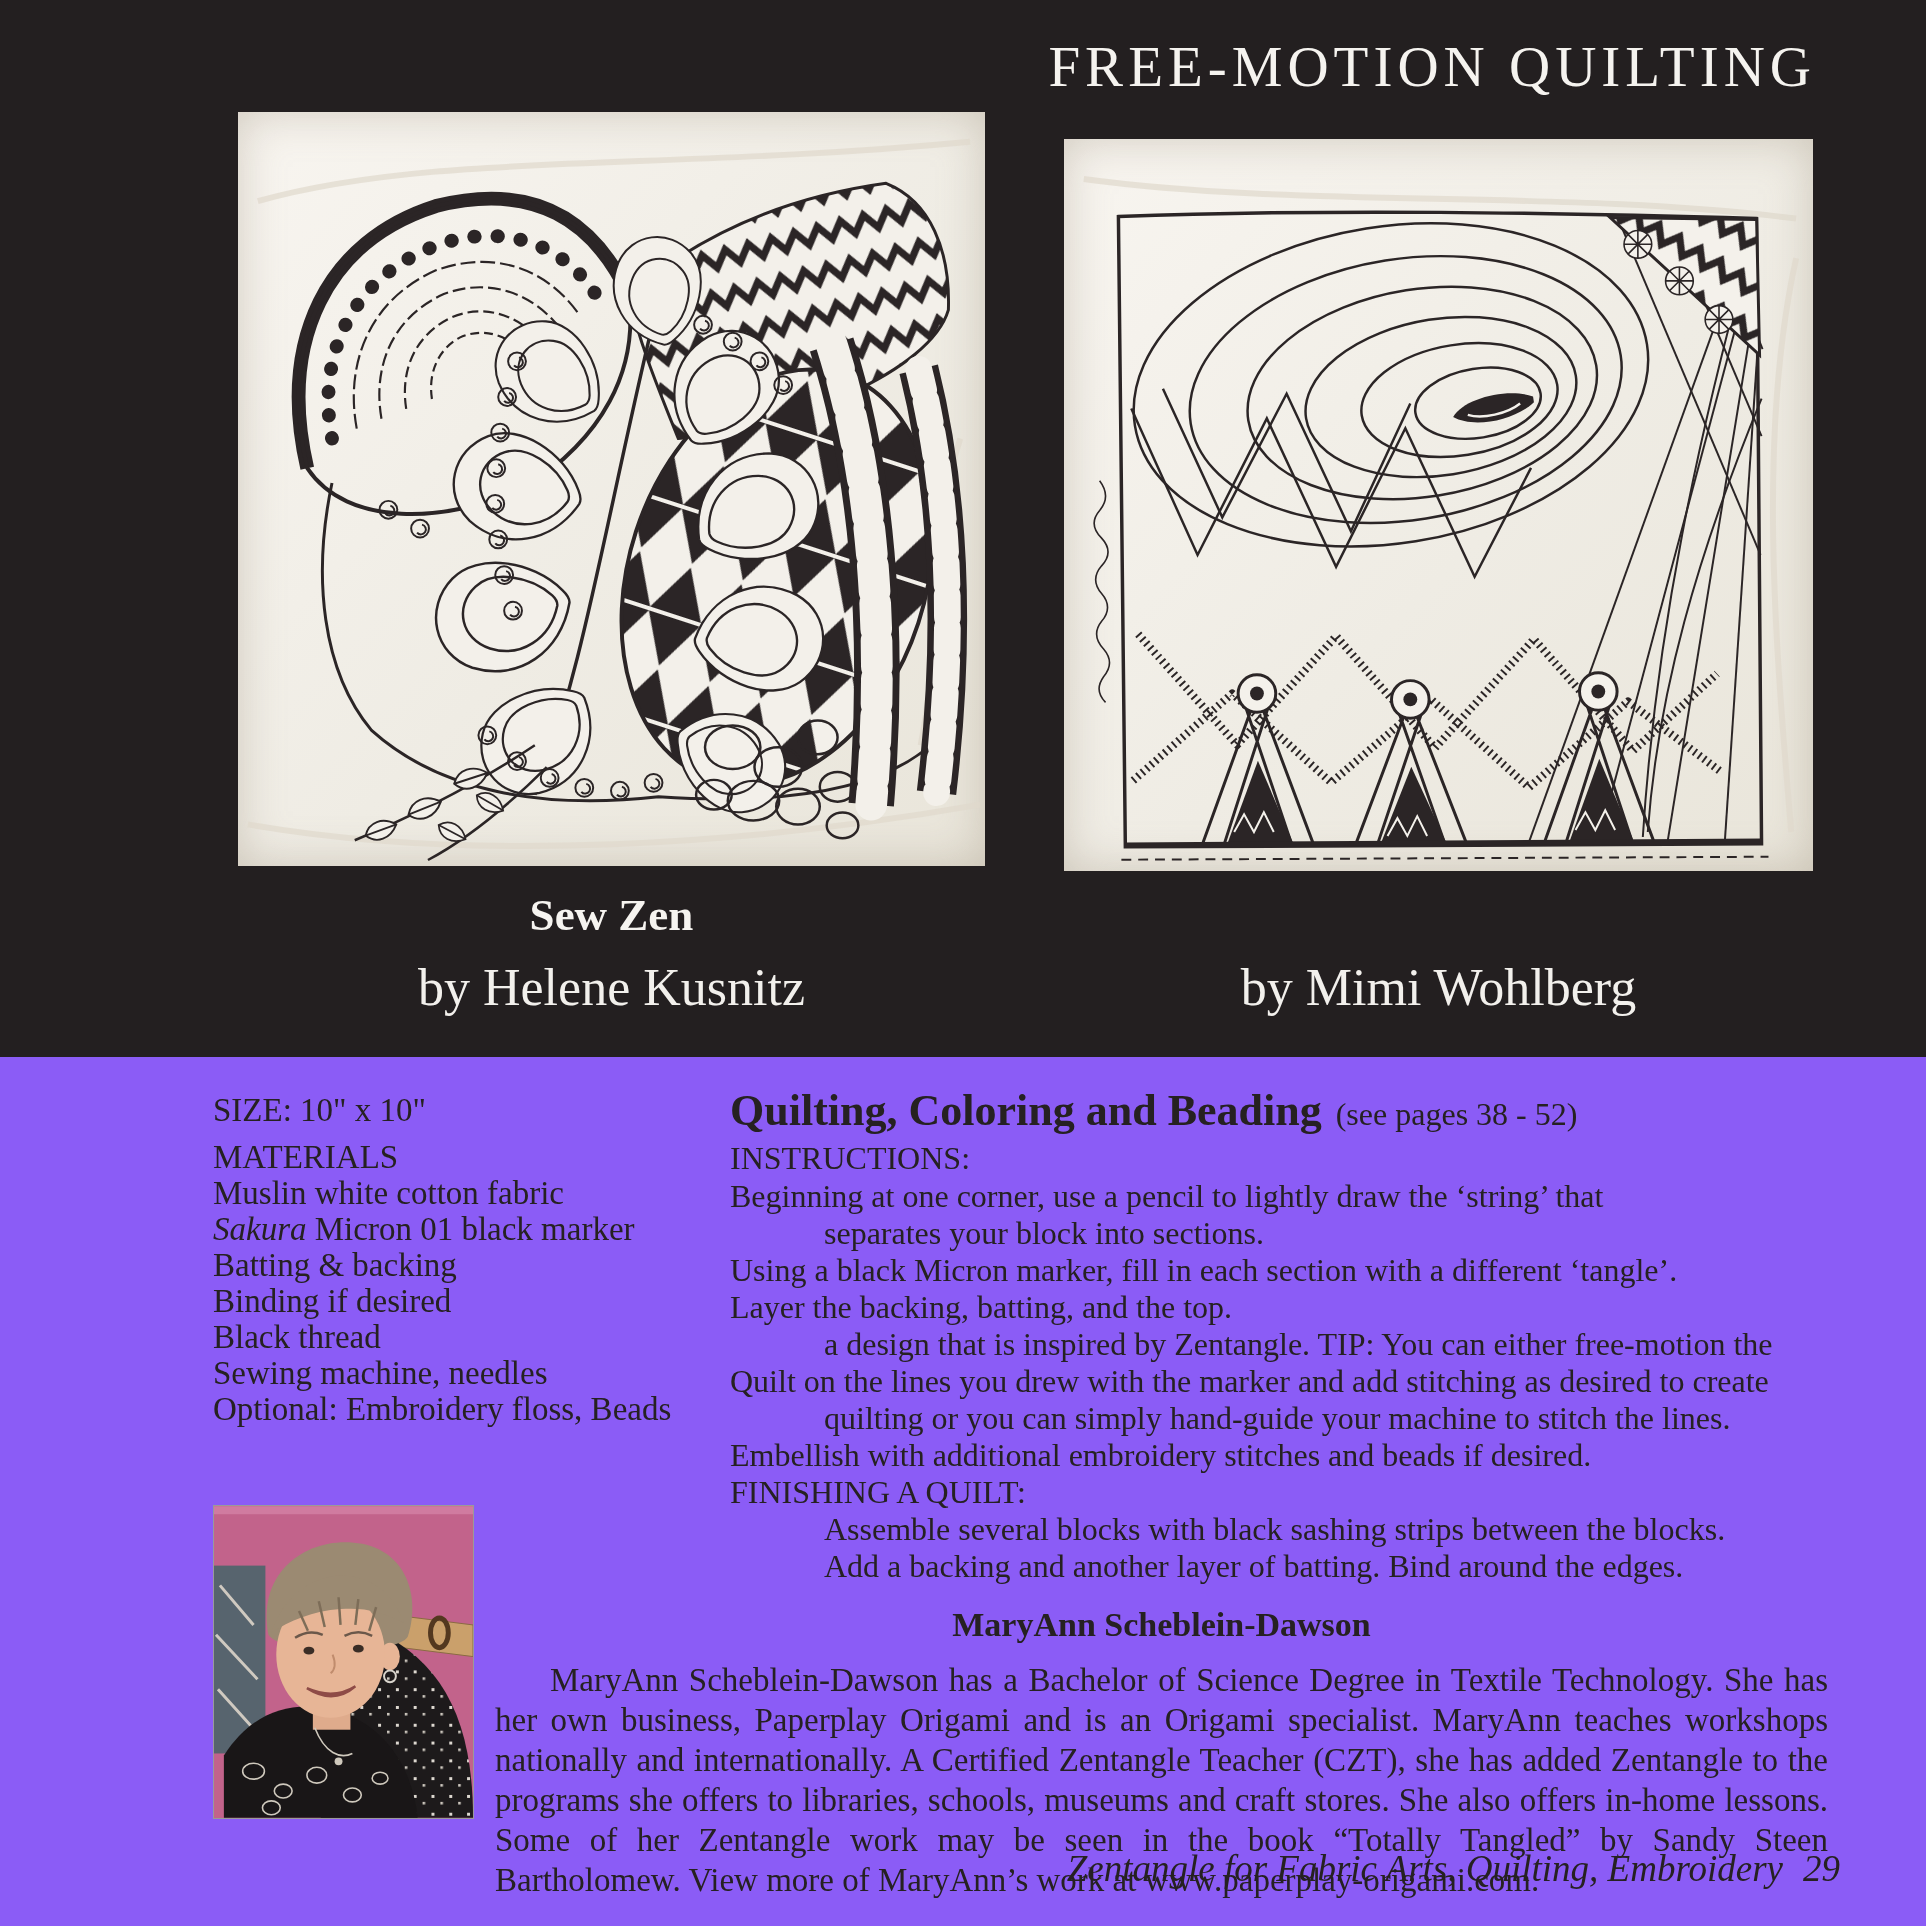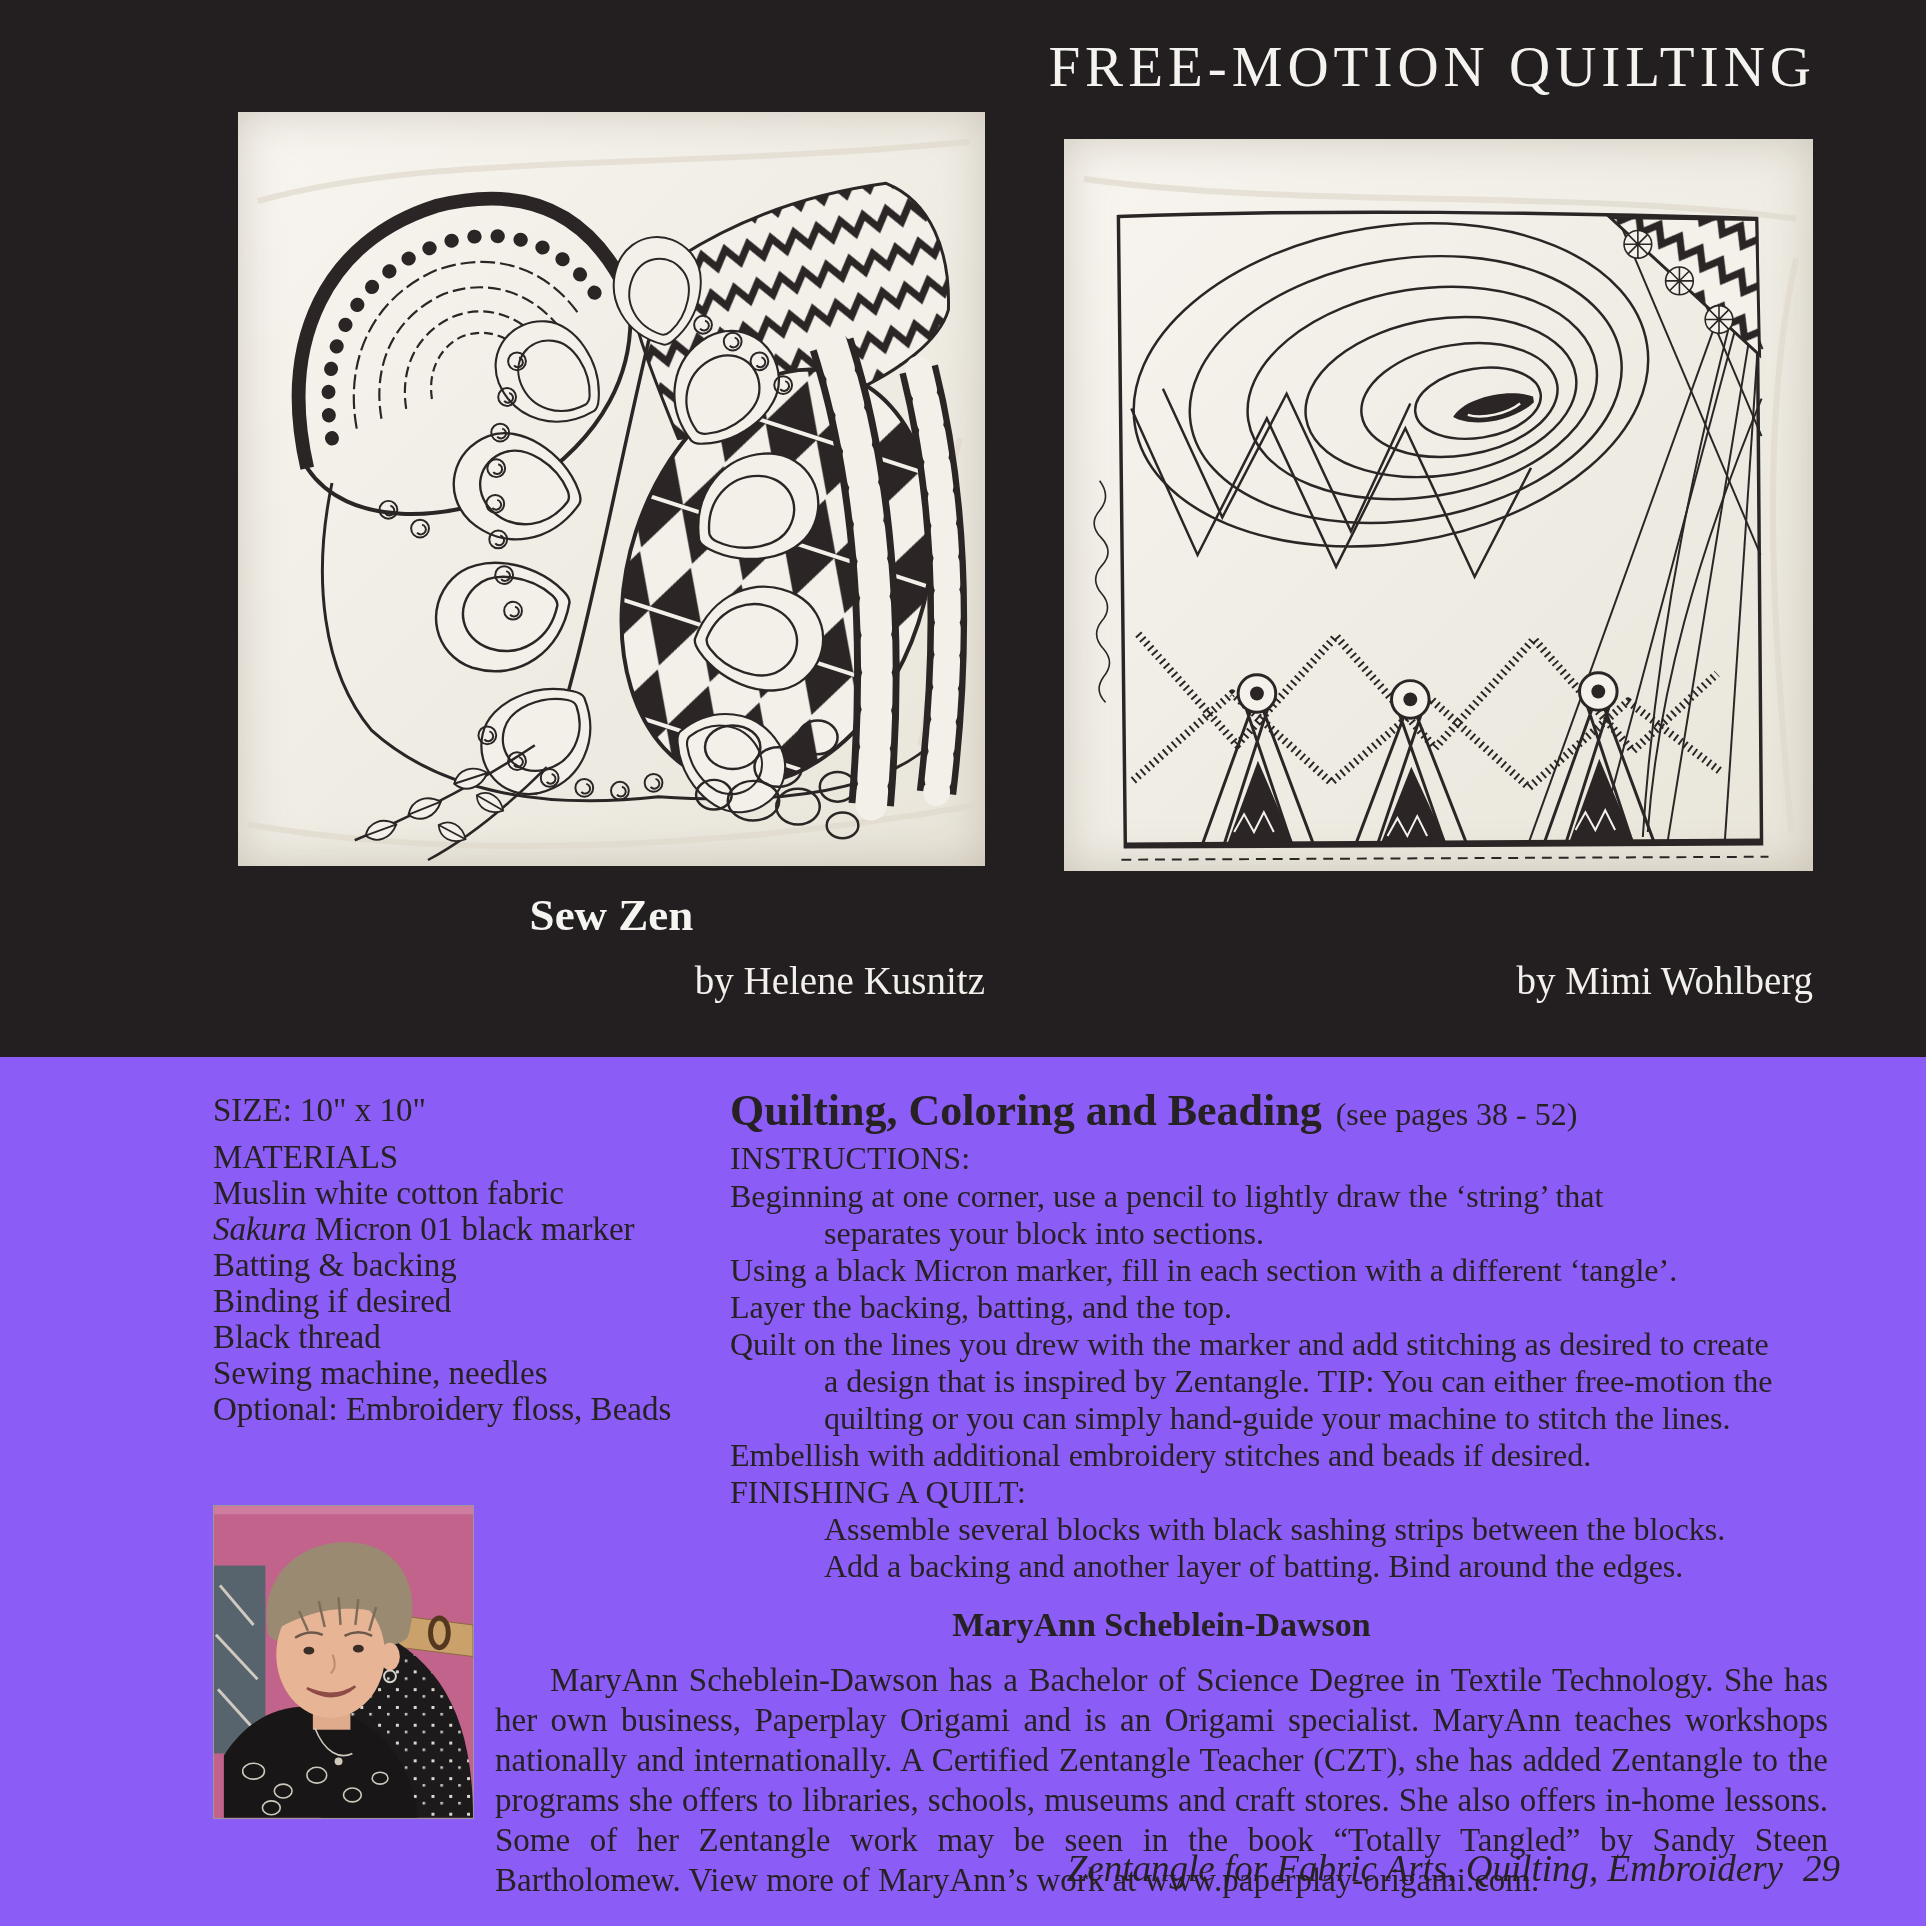--- a/index.html
+++ b/index.html
@@ -7,21 +7,21 @@
         font-family:"Liberation Serif",serif;color:#262122;overflow:hidden;}
   .band{position:absolute;left:0;top:0;width:1927px;height:1057px;background:#231f20;}
   .page-title{position:absolute;top:34px;right:111px;font-size:57px;letter-spacing:5px;
         color:#f5f3ef;font-weight:400;white-space:nowrap;}
   .quilt{position:absolute;background:linear-gradient(135deg,#f8f5f0 0%,#efece4 55%,#e9e5da 100%);
         box-shadow:inset 0 0 46px rgba(150,138,115,.38);}
   #quilt-left{left:238px;top:112px;width:747px;height:754px;}
   #quilt-right{left:1064px;top:139px;width:749px;height:732px;}
   .quilt svg{display:block;width:100%;height:100%;}
   .cap-title{position:absolute;top:889px;color:#f6f4f0;font-weight:700;font-size:45px;text-align:center;}
-  .cap-by{position:absolute;top:958px;color:#f2f0ec;font-size:39px;text-align:right;}
+  .cap-by{position:absolute;top:958px;color:#f2f0ec;font-size:52px;text-align:center;}
   #cap-left,#by-left{left:238px;width:747px;}
   #cap-right,#by-right{left:1064px;width:749px;}
   .materials{position:absolute;left:213px;top:1092px;font-size:33px;line-height:36px;white-space:nowrap;}
   .materials .size-line{margin-bottom:11px;}
   .it{font-style:italic;}
   .col2{position:absolute;left:730px;top:1085px;width:1104px;}
   .col2 .head-row{margin:0 0 4px 0;}
   .col2 h2{display:inline;font-size:44px;font-weight:700;margin:0;}
   .col2 .note{font-size:32px;margin-left:10px;}
   .instr-label{font-size:32px;margin:2px 0 1px 0;}
@@ -278,22 +278,22 @@
   <div class="col2">
     <div class="head-row">
       <h2>Quilting, Coloring and Beading</h2>
       <span class="note">(see pages 38 - 52)</span>
     </div>
     <div class="instr-label">INSTRUCTIONS:</div>
     <div class="iline">Beginning at one corner, use a pencil to lightly draw the ‘string’ that</div>
     <div class="iline ind">separates your block into sections.</div>
     <div class="iline">Using a black Micron marker, fill in each section with a different ‘tangle’.</div>
     <div class="iline">Layer the backing, batting, and the top.</div>
+    <div class="iline ind">a design that is inspired by Zentangle. TIP: You can either free-motion the</div>
     <div class="iline">Quilt on the lines you drew with the marker and add stitching as desired to create</div>
-    <div class="iline ind">a design that is inspired by Zentangle. TIP: You can either free-motion the</div>
     <div class="iline ind">quilting or you can simply hand-guide your machine to stitch the lines.</div>
     <div class="iline">Embellish with additional embroidery stitches and beads if desired.</div>
     <div class="iline">FINISHING A QUILT:</div>
     <div class="iline ind">Assemble several blocks with black sashing strips between the blocks.</div>
     <div class="iline ind">Add a backing and another layer of batting. Bind around the edges.</div>
   </div>
 
   <div class="portrait">
     <svg viewBox="0 0 262 315">
       <defs>

